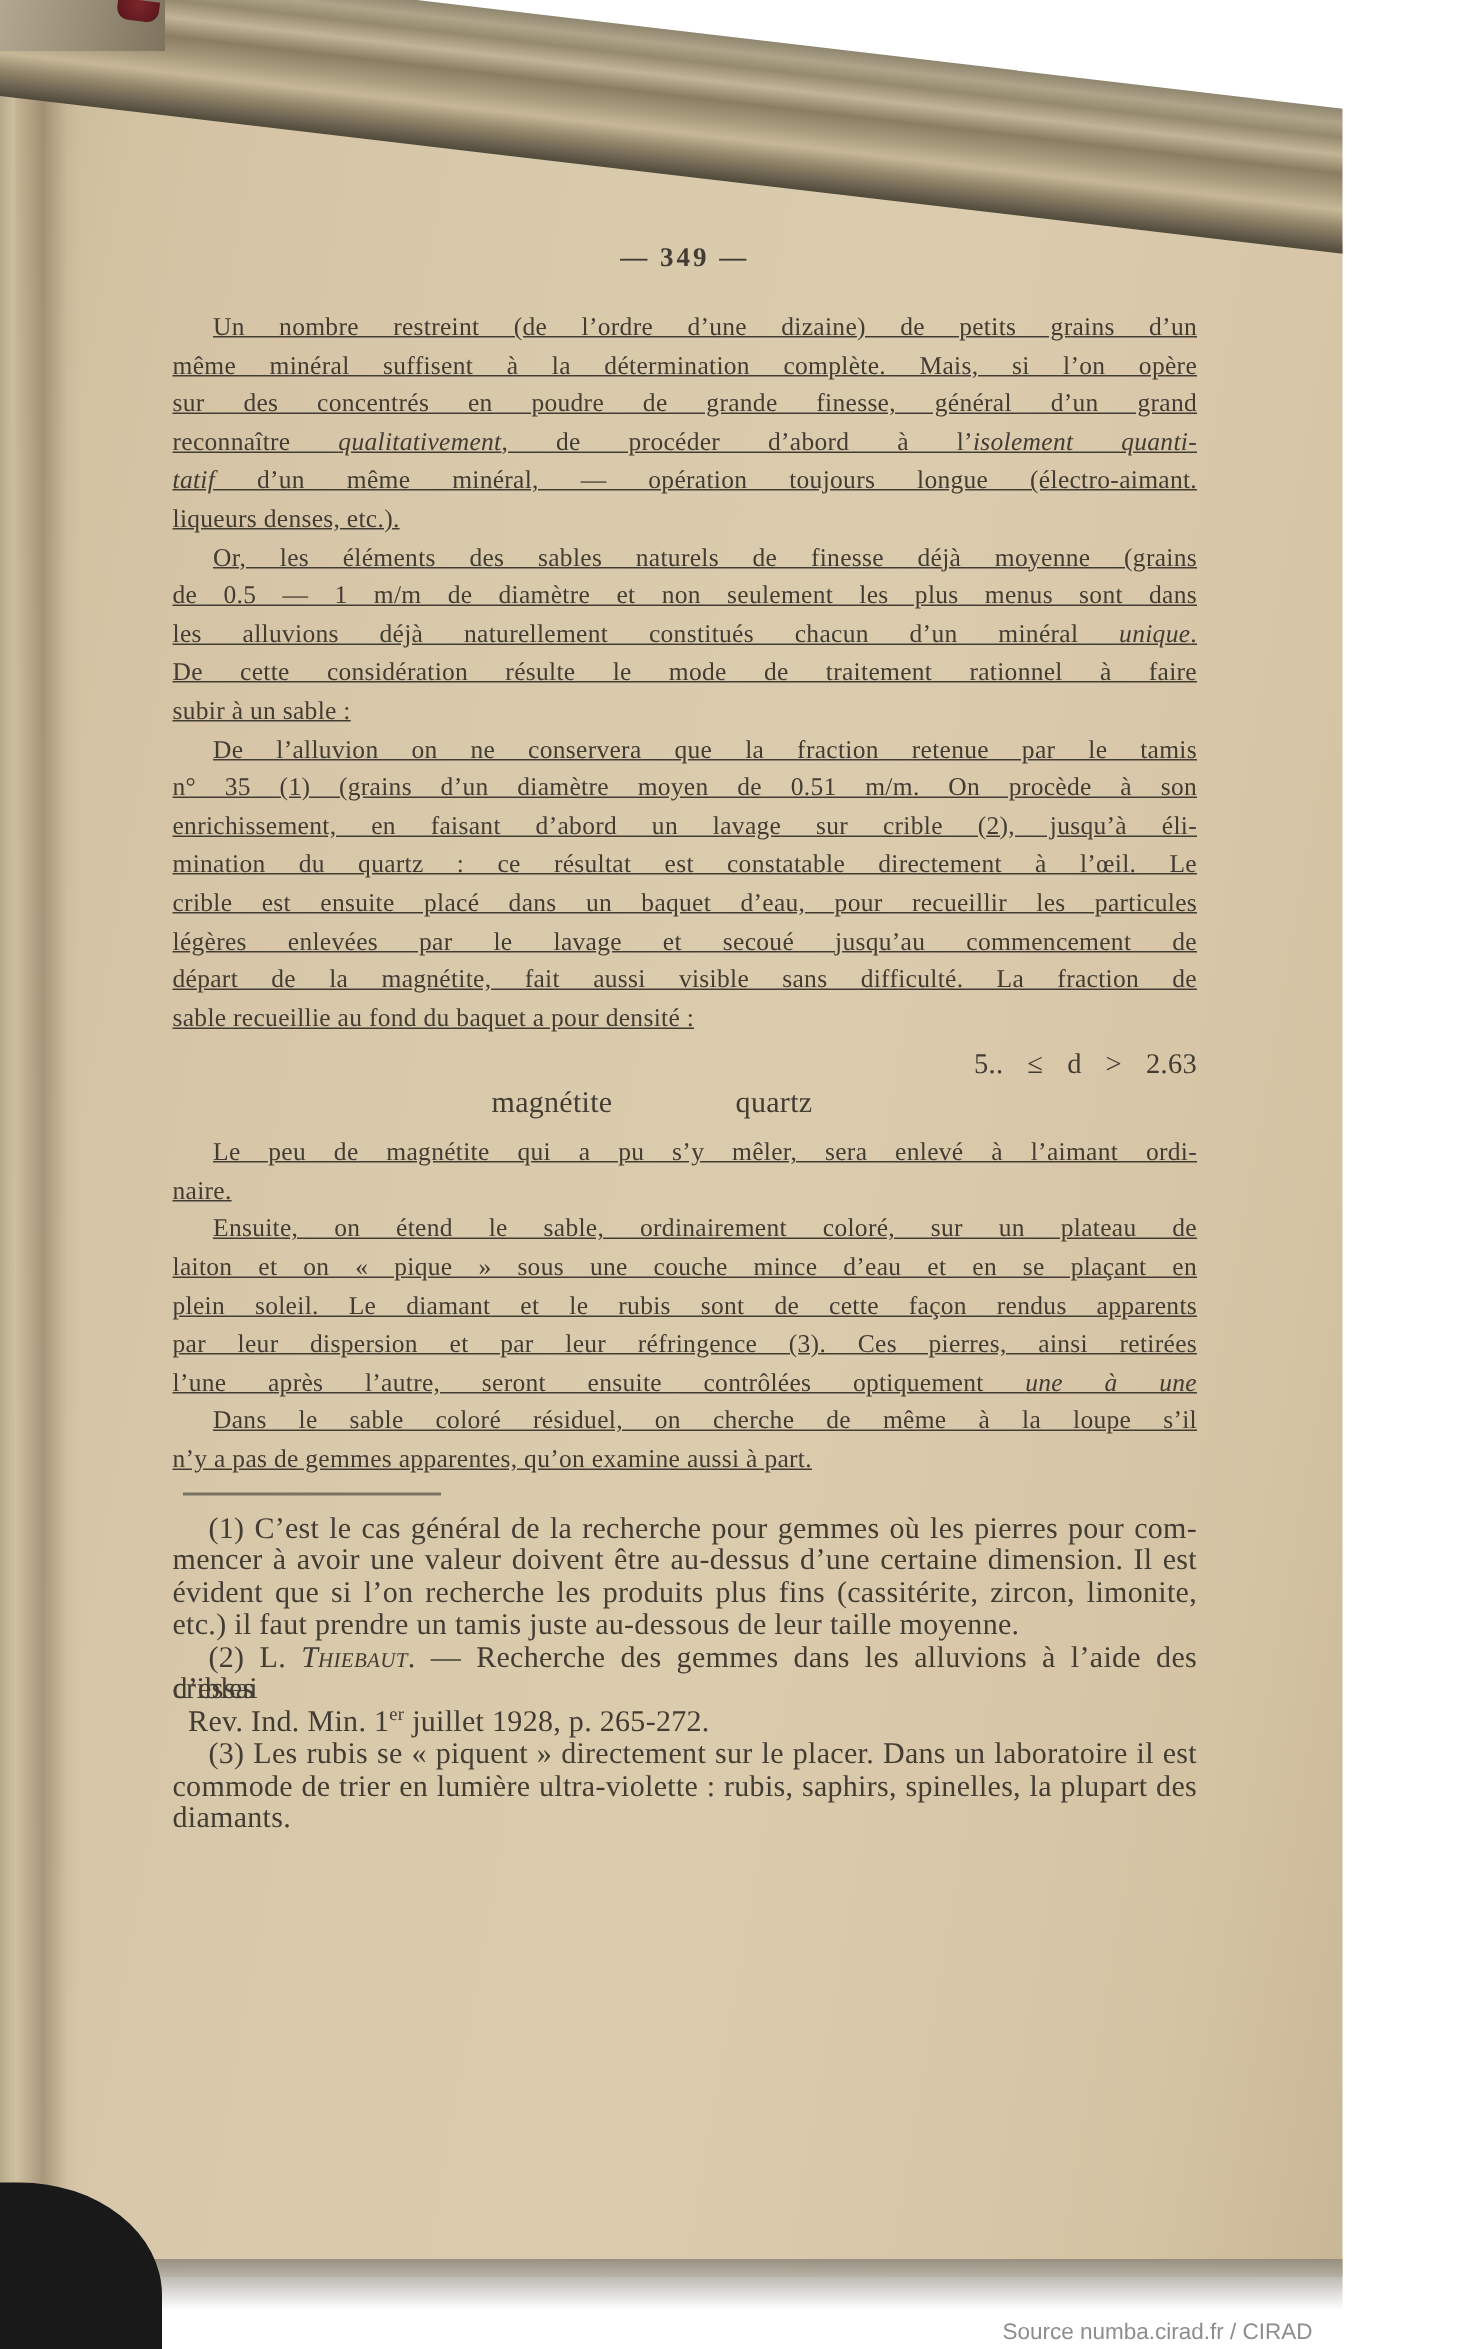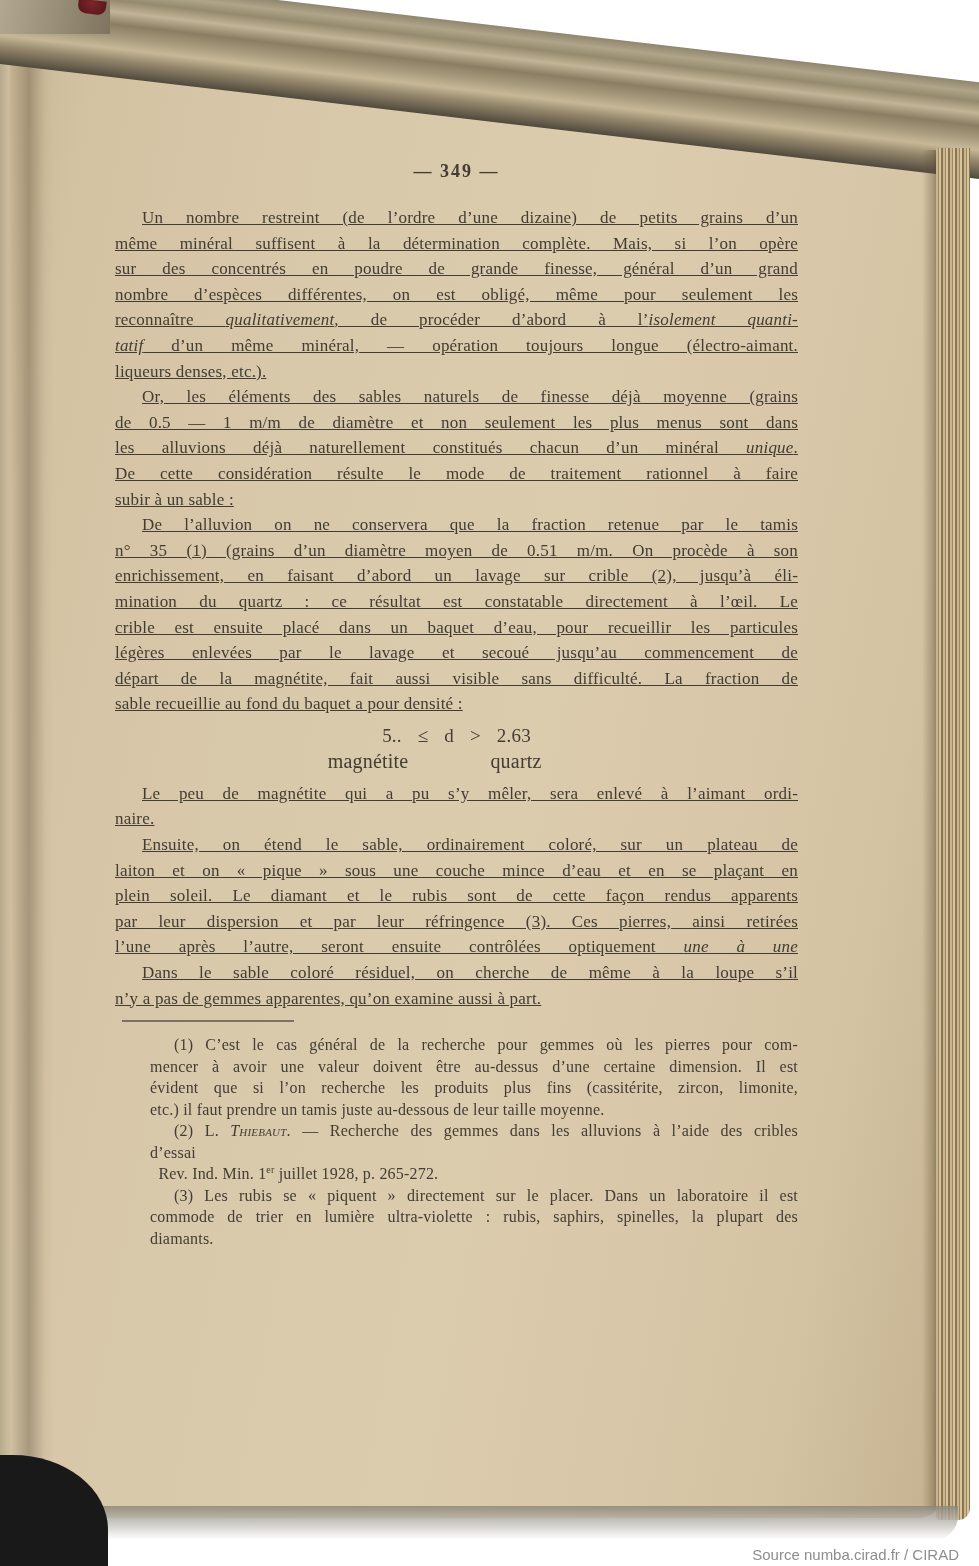--- a/index.html
+++ b/index.html
@@ -1,17 +1,17 @@
 <!DOCTYPE html>
 <html style="--paper: #d9c9ab; --ink: #423c33; --wm: #8d8d8d; --cradle: #191919; --spine_headband: #6d2127;"><head>
 <meta charset="utf-8">
 <style>
   html,body { margin:0; padding:0; background:#ffffff; }
   .scene {
-    position:relative; width:979px; height:1566px;
+    position:relative; width:895px; height:1566px;
     background:#ffffff; overflow:hidden;
     font-family:"Liberation Serif", serif;
   }
   
   .page {
     position:absolute; left:0; top:40px; width:944px; height:1478px;
     background:linear-gradient(100deg,#c8b795 0%,#d3c2a2 8%,#d9c9ab 30%,#dcccae 55%,#d4c3a3 85%,#c6b492 98%);
     clip-path:polygon(0 14px, 100% 128px, 100% 100%, 0 100%);
     border-radius:0 0 26px 10px;
   }
@@ -68,29 +68,29 @@
     color:var(--ink,#423c33); letter-spacing:0.2px;
   }
   .page-number {
     text-align:center; font-size:18px; letter-spacing:2px;
     height:26px; line-height:26px; margin-bottom:21px; font-weight:bold;
   }
   .para .line, .fn .line {
     text-align:justify; text-align-last:justify;
   }
   .para .line { font-size:17px; line-height:25.6px; height:25.6px;text-decoration:underline; }
-  .fn .line   { font-size:16px;   line-height:21.5px; height:21.5px;margin-left:35px; }
+  .fn .line   { font-size:20px;   line-height:21.5px; height:21.5px; }
   .para .line.last, .fn .line.last { text-align-last:left; }
   .para .line:first-child { text-indent:27px; }
   .fn .line:first-child   { text-indent:24px; }
   .line .it  { font-style:italic; }
   .line .sc  { font-variant:small-caps;font-style:italic; }
   .line .sup { vertical-align:super; font-size:0.62em; line-height:0; }
   .formula { margin:6px 0 8px 0; }
-  .f-exp { text-align:center; font-size:19px; line-height:26px; height:26px; word-spacing:11px; }
+  .f-exp { text-align:right; font-size:19px; line-height:26px; height:26px; word-spacing:11px; }
   .f-labels { position:relative; height:24px; font-size:20px; line-height:24px; }
   .f-l1 { position:absolute; left:253px; transform:translateX(-50%); }
   .f-l2 { position:absolute; left:401px; transform:translateX(-50%); }
   .fn-rule {
     width:172px; height:2px; background:#5a544b; opacity:0.75;
     margin:9px 0 12px 7px;
   }
   
   .watermark {
     position:absolute; right:20px; bottom:3px;
@@ -107,21 +107,20 @@
   <div class="left-edge-lip"></div>
   <div class="crease"></div>
 
   <div class="text-block">
     <div class="page-number">— 349 —</div>
 
     <div class="para">
         <div class="line">Un nombre restreint (de l’ordre d’une dizaine) de petits grains d’un</div>
         <div class="line">même minéral suffisent à la détermination complète. Mais, si l’on opère</div>
         <div class="line">sur des concentrés en poudre de grande finesse, général d’un grand</div>
-        <div class="line">nombre d’espèces différentes, on est obligé, même pour seulement les</div>
         <div class="line">reconnaître <span class="it">qualitativement</span>, de procéder d’abord à l’<span class="it">isolement quanti-</span></div>
         <div class="line"><span class="it">tatif</span> d’un même minéral, — opération toujours longue (électro-aimant.</div>
         <div class="line last">liqueurs denses, etc.).</div>
       </div>
     <div class="para">
         <div class="line">Or, les éléments des sables naturels de finesse déjà moyenne (grains</div>
         <div class="line">de 0.5 — 1 m/m de diamètre et non seulement les plus menus sont dans</div>
         <div class="line">les alluvions déjà naturellement constitués chacun d’un minéral <span class="it">unique</span>.</div>
         <div class="line">De cette considération résulte le mode de traitement rationnel à faire</div>
         <div class="line last">subir à un sable :</div>

